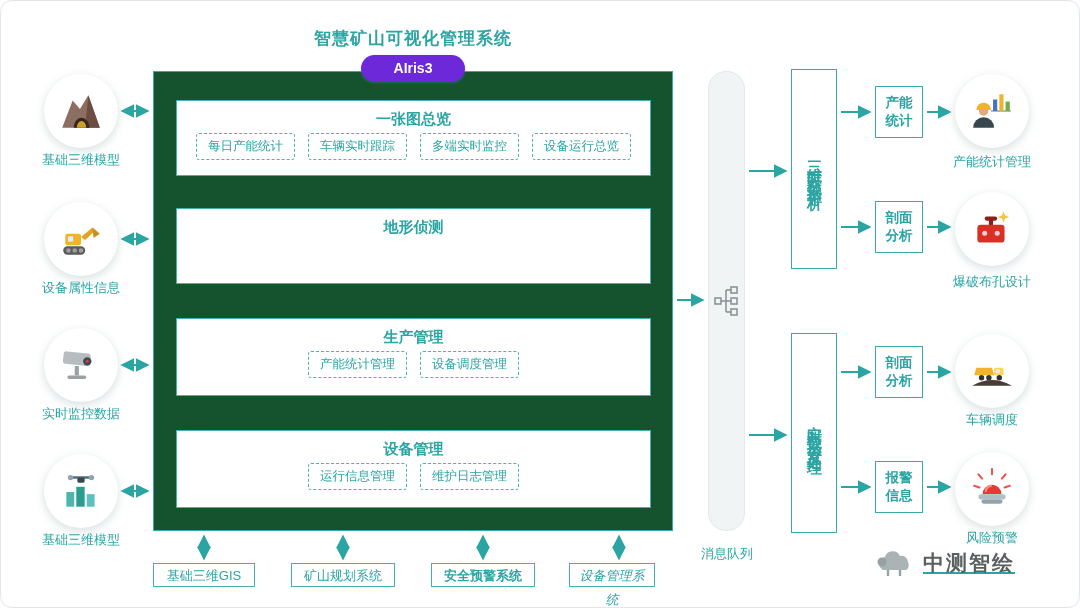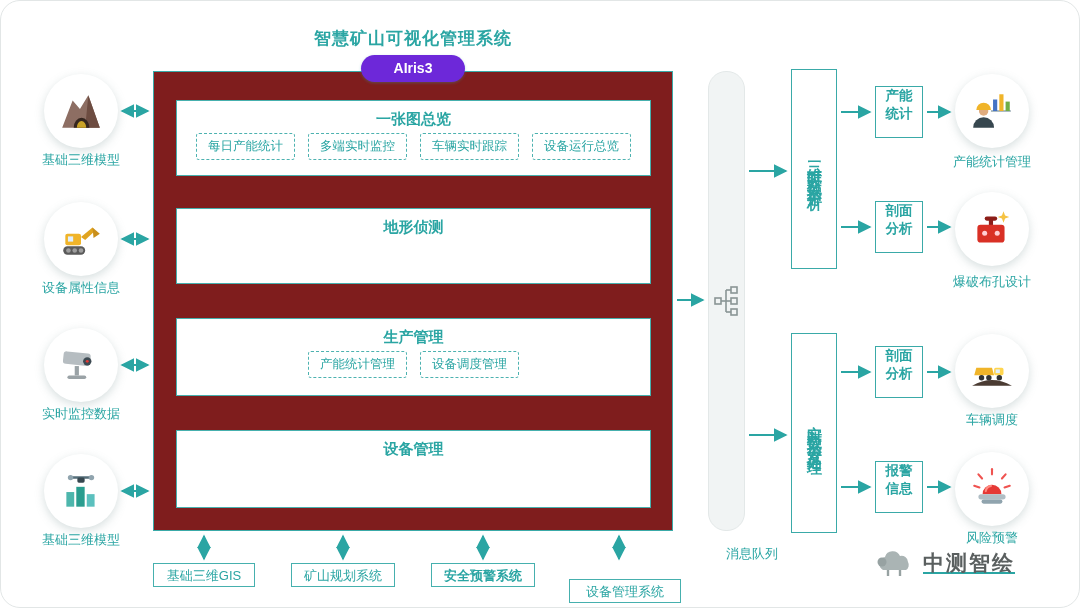--- a/index.html
+++ b/index.html
@@ -1,52 +1,52 @@
 <!DOCTYPE html>
 <html><head>
 <meta charset="utf-8">
 <style>
   html,body{margin:0;padding:0;background:#fff;}
   .canvas{
     position:relative;width:1080px;height:608px;background:#ffffff;
-    border:1px solid #e2e6e6;border-radius:20px;overflow:hidden;box-sizing:border-box;
+    border:1px solid #e2e6e6;border-radius:12px;overflow:hidden;box-sizing:border-box;
     font-family:"Liberation Sans", sans-serif;color:#2aa5a3;
   }
   .abs{position:absolute;}
   
   .sys-title{left:152px;top:26px;width:520px;text-align:center;font-size:17px;font-weight:bold;letter-spacing:1px;color:#2aa5a3;}
   .badge{left:360px;top:54px;width:104px;height:27px;line-height:27px;text-align:center;
     background:#6d28d9;color:#fff;font-weight:bold;font-size:14px;border-radius:14px;z-index:6;
     box-shadow:0 1px 3px rgba(42,165,163,.35);}
   
-  .main-box{left:152px;top:70px;width:520px;height:460px;border:1.6px solid #3aaaa8;background:#7f1d1d;box-sizing:border-box;}
+  .main-box{left:152px;top:70px;width:520px;height:460px;border:1.6px solid #3aaaa8;background:#14532d;box-sizing:border-box;}
   .section{position:absolute;left:22px;width:475px;border:1.4px solid #46b0ae;box-sizing:border-box;background:#fff;}
   .sec1{top:28px;height:76px;} .sec2{top:136px;height:76px;}
   .sec3{top:246px;height:78px;} .sec4{top:358px;height:78px;}
   .sec-title{text-align:center;font-size:15px;font-weight:bold;margin-top:9px;color:#2aa5a3;}
   .chips{display:flex;justify-content:center;gap:13px;margin-top:4px;}
   .chip{border:1.5px dashed #4db2b0;border-radius:3px;padding:4px 11px;font-size:12.5px;font-weight:500;color:#2aa5a3;white-space:nowrap;}
   
   .node-circle{width:74px;height:74px;border-radius:50%;background:#fff;
     box-shadow:0 3px 10px rgba(110,140,140,.28);display:flex;align-items:center;justify-content:center;}
   .node-label{width:120px;text-align:center;font-size:13px;font-weight:500;color:#2aa5a3;}
   
   .bottom-box{height:24px;line-height:24px;text-align:center;border:1.4px solid #46b0ae;
     font-size:13px;color:#2aa5a3;box-sizing:border-box;background:#fff;padding:0 6px;}
   
   .queue-bar{left:707px;top:70px;width:37px;height:460px;background:#f1f4f4;border:1px solid #e3e8e8;
     border-radius:18px;box-sizing:border-box;display:flex;align-items:center;justify-content:center;}
-  .queue-label{left:718px;top:544px;width:66px;text-align:center;font-size:13px;color:#2aa5a3;}
+  .queue-label{left:693px;top:544px;width:66px;text-align:center;font-size:13px;color:#2aa5a3;}
   
   .pipeline{width:46px;height:200px;border:1.5px solid #3aaaa8;box-sizing:border-box;
     display:flex;align-items:center;justify-content:center;background:#fff;}
   .pipeline-text{writing-mode:vertical-lr;text-orientation:upright;letter-spacing:5px;
     font-size:15px;font-weight:bold;color:#2aa5a3;}
   .out-box{width:48px;height:52px;border:1.5px solid #3aaaa8;box-sizing:border-box;
-    display:flex;justify-content:center;background:#fff;}
+    display:flex;align-items:center;justify-content:center;background:#fff;}
   .out-box span{display:block;width:30px;word-break:break-all;text-align:center;
     font-size:13.5px;font-weight:600;line-height:1.35;color:#2aa5a3;}
   
   .wm{left:872px;top:538px;width:200px;height:48px;display:flex;align-items:center;gap:8px;text-decoration:underline;}
   .wm-text{font-size:21px;font-weight:bold;color:#5a5f5f;letter-spacing:2px;}
   svg{display:block;}
 </style>
 </head>
 <body>
 
@@ -82,37 +82,41 @@
   </svg>
 
   <div class="abs sys-title">智慧矿山可视化管理系统</div>
   <div class="abs badge">AIris3</div>
 
   <div class="abs main-box">
     <div class="section sec1">
       <div class="sec-title">一张图总览</div>
       <div class="chips">
         <span class="chip">每日产能统计</span>
+        <span class="chip">车辆实时跟踪</span>
         <span class="chip">多端实时监控</span>
-        <span class="chip">车辆实时跟踪</span>
         <span class="chip">设备运行总览</span>
       </div>
     </div>
     <div class="section sec2">
       <div class="sec-title">地形侦测</div>
     </div>
     <div class="section sec3">
       <div class="sec-title">生产管理</div>
       <div class="chips">
         <span class="chip">产能统计管理</span>
         <span class="chip">设备调度管理</span>
       </div>
     </div>
     <div class="section sec4">
       <div class="sec-title">设备管理</div>
+      <div class="chips">
+        <span class="chip">运行信息管理</span>
+        <span class="chip">维护日志管理</span>
+      </div>
     </div>
   </div>
 
   <div class="abs node-circle" style="left:43px;top:73px;">
     <svg width="46" height="46" viewBox="0 0 44 44">
       <path d="M4 38 L14 12 L21 20 L29 7 L40 38 Z" fill="#8d6e63"></path>
       <path d="M29 7 L40 38 L26 38 Z" fill="#6d4c41"></path>
       <path d="M15 38 a7.5 9.5 0 0 1 15 0 Z" fill="#35261f"></path>
       <path d="M18 38 a4.5 6.5 0 0 1 9 0 Z" fill="#c9a227"></path>
     </svg>
@@ -153,21 +157,21 @@
       <rect x="8" y="23" width="7.5" height="14" fill="#4db6ac"></rect>
       <rect x="17.5" y="18" width="8" height="19" fill="#2a9d8f"></rect>
       <rect x="27.5" y="25" width="7.5" height="12" fill="#5bc0be"></rect>
     </svg>
   </div>
   <div class="abs node-label" style="left:20px;top:530px;">基础三维模型</div>
 
   <div class="abs bottom-box" style="left:152px;top:562px;width:102px;">基础三维GIS</div>
   <div class="abs bottom-box" style="left:290px;top:562px;width:104px;">矿山规划系统</div>
   <div class="abs bottom-box" style="left:430px;top:562px;width:104px;font-weight:bold;">安全预警系统</div>
-  <div class="abs bottom-box" style="left:568px;top:578px;width:112px;">设备管理系统</div>
+  <div class="abs bottom-box" style="left:568px;top:562px;width:86px;font-style:italic;">设备管理系统</div>
 
   <div class="abs queue-bar">
     <svg width="26" height="32" viewBox="0 0 26 32">
       <g fill="none" stroke="#8a9595" stroke-width="1.6">
         <rect x="1" y="13" width="6" height="6"></rect>
         <line x1="7" y1="16" x2="12" y2="16"></line>
         <line x1="12" y1="5" x2="12" y2="27"></line>
         <line x1="12" y1="5" x2="17" y2="5"></line>
         <line x1="12" y1="16" x2="17" y2="16"></line>
         <line x1="12" y1="27" x2="17" y2="27"></line>

